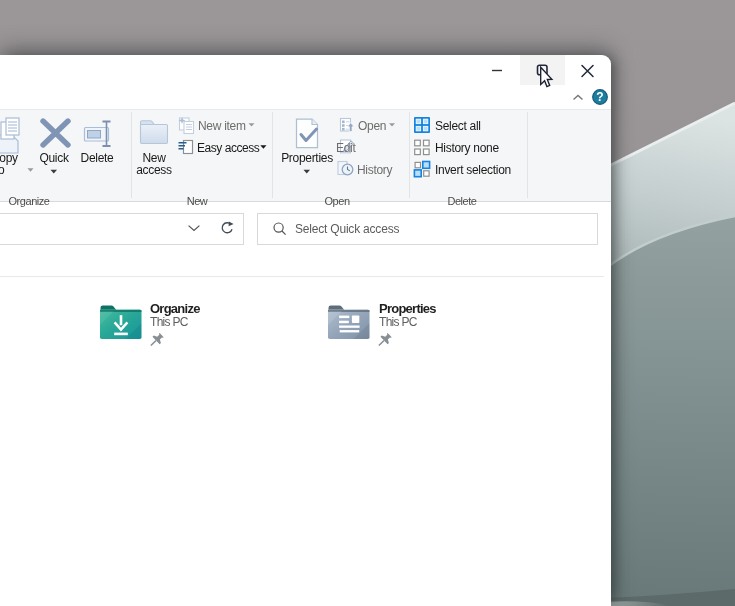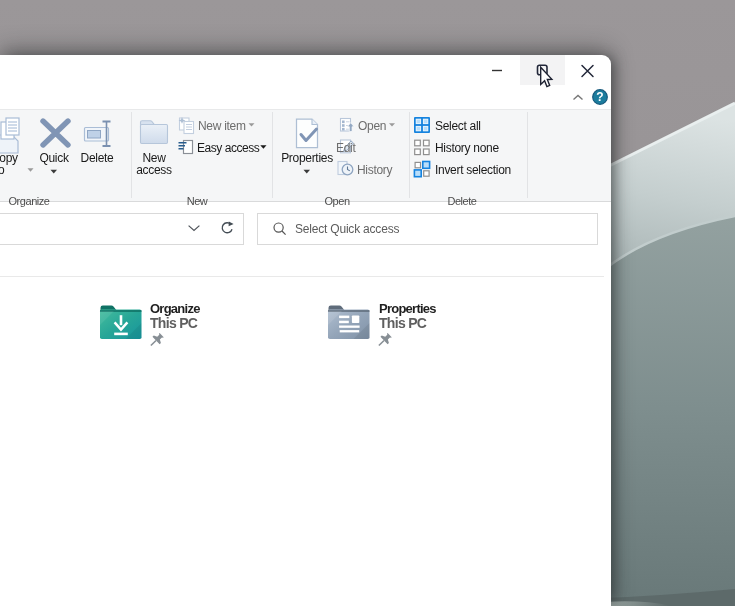--- a/index.html
+++ b/index.html
@@ -15,21 +15,21 @@
     border-top:1px solid #e8e9ea;border-bottom:1px solid #d9dadb;box-sizing:border-box;}
   .vsep{position:absolute;top:112px;height:86px;width:1px;background:#e2e3e5;}
   .glabel{position:absolute;top:183px;font-size:11px;letter-spacing:-0.45px;color:#4c4c4c;white-space:nowrap;transform:translateX(-50%);margin-top:12px;}
   .btext{position:absolute;font-size:12px;letter-spacing:-0.3px;color:#1a1a1a;white-space:nowrap;text-align:center;}
   .ctr{transform:translateX(-50%);}
   .gray{color:#6d6d6d;}
   
   .bar{position:absolute;top:213px;height:32px;background:#fff;border:1px solid #d9d9d9;box-sizing:border-box;}
   #sep2{position:absolute;left:0;top:276px;width:604px;height:1px;background:#e9e9e9;}
   .tile-title{position:absolute;font-size:13px;font-weight:bold;letter-spacing:-0.75px;color:#1f1f1f;}
-  .tile-sub{position:absolute;font-size:14px;letter-spacing:-0.7px;color:#5f5f5f;font-weight:bold;}
+  .tile-sub{position:absolute;font-size:12px;letter-spacing:-0.7px;color:#5f5f5f;}
 </style>
 </head>
 <body>
 <svg id="wall" viewBox="0 0 735 606">
   <defs>
     <linearGradient id="gtop" x1="0" y1="0" x2="0" y2="1">
       <stop offset="0" stop-color="#9b9799"></stop>
         <stop offset="0.6" stop-color="#969294"></stop>
         <stop offset="1" stop-color="#908c8e"></stop>
     </linearGradient>

